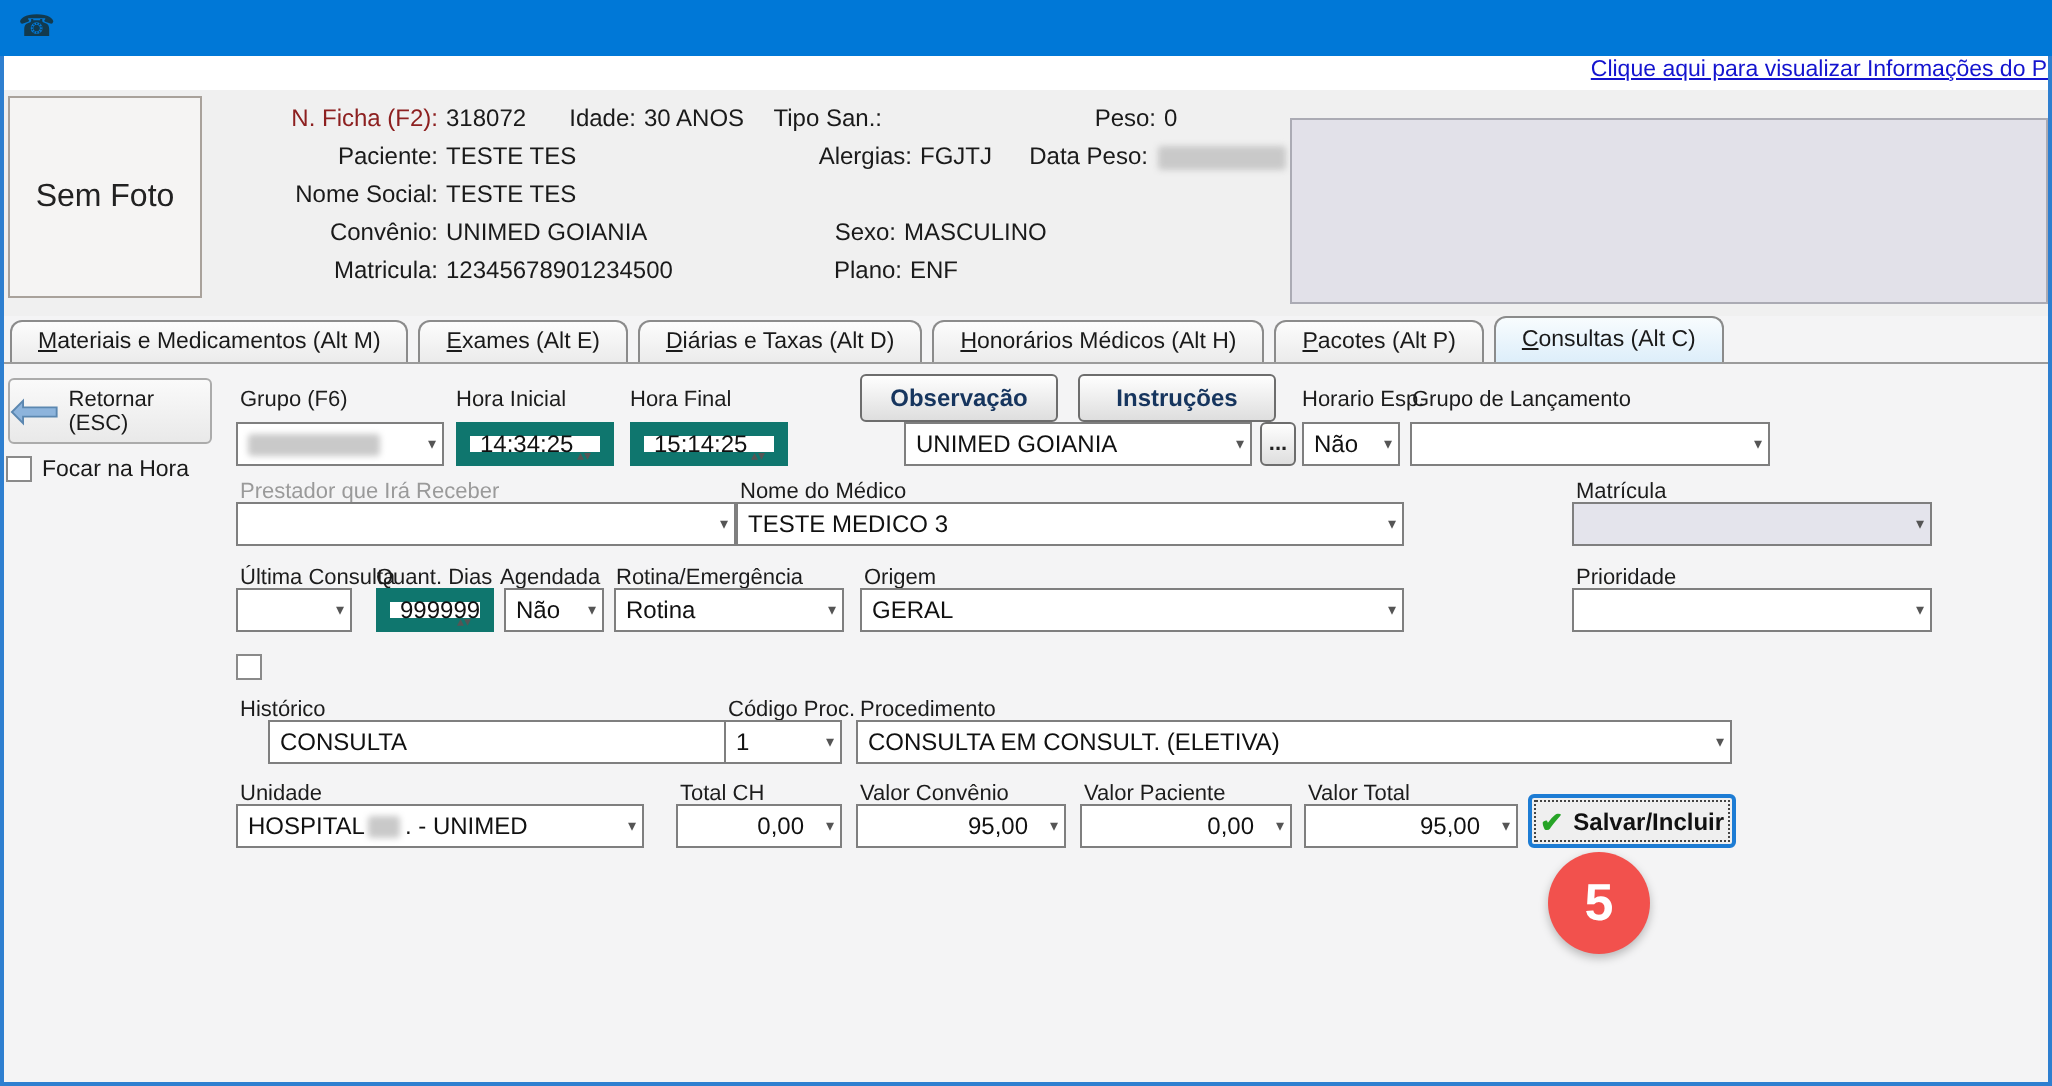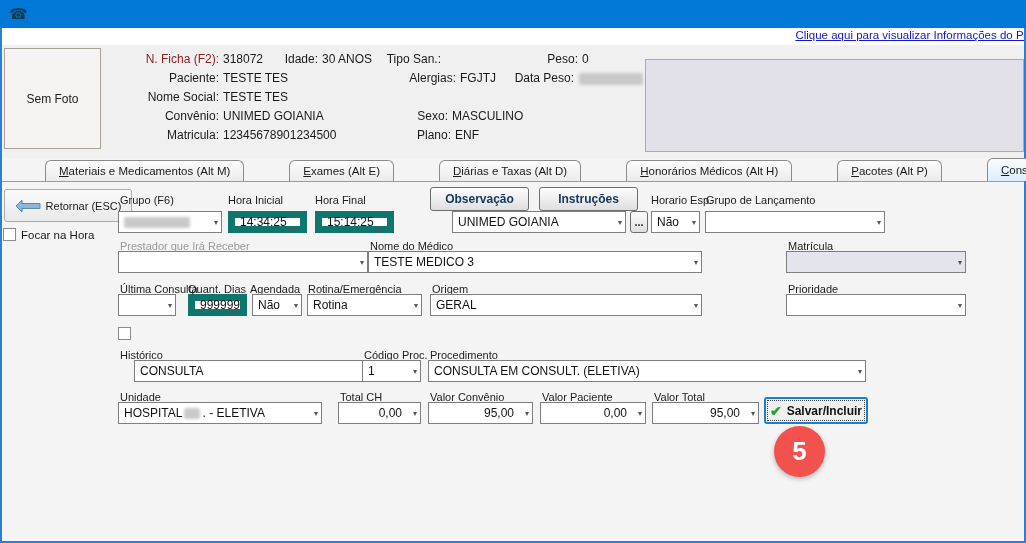--- a/index.html
+++ b/index.html
@@ -12,31 +12,31 @@
   }
   
   #titlebar { position:absolute; left:0; top:0; width:1026px; height:28px; background:#0078d7; display:flex; align-items:center; }
   #titlebar .appicon { width:18px; height:18px; margin:0 8px 0 9px; color:#123a4e; font-size:15px; line-height:18px; text-align:center; }
   #titlebar .title { color:#fff; font-size:13px; }
   
   #linkstrip { position:absolute; left:2px; top:28px; width:1022px; height:17px; background:#fff; overflow:hidden; }
   #linkstrip a { position:absolute; right:-6px; top:1px; font-size:11.5px; color:#1414cf; text-decoration:underline; white-space:nowrap; cursor:pointer; }
   
   #patient { position:absolute; left:2px; top:45px; width:1022px; height:113px; background:#f0f0f0; }
-  #semfoto { position:absolute; left:2px; top:3px; width:97px; height:101px; background:#f5f4f3; border:1px solid #a9a29b; display:flex; align-items:center; justify-content:center; font-size:12px; color:#222; }
+  #semfoto { position:absolute; left:2px; top:3px; width:97px; height:101px; background:#f5f4f3; border:1px solid #a9a29b; display:flex; align-items:center; justify-content:center; font-size:16px; color:#222; }
   .prow { position:absolute; font-size:12px; color:#1a1a1a; white-space:nowrap; height:14px; line-height:14px; }
   .prow .lab { display:inline-block; width:120px; text-align:right; }
   .prow .val { margin-left:4px; }
   .maroon { color:#8d2020; }
   #rightpanel { position:absolute; left:643px; top:14px; width:379px; height:93px; background:#e2e1e9; border:1px solid #ababb4; }
   .blur { display:inline-block; background:#c9c9c9; filter:blur(1.6px); border-radius:2px; vertical-align:middle; }
   
   #tabbar { position:absolute; left:5px; top:158px; height:23px; display:flex; align-items:flex-end; gap:5px; z-index:3; }
   .tab { height:21px; padding:0 13px; display:flex; align-items:center; font-size:11.5px; color:#1a1a1a; white-space:nowrap;
-         background:linear-gradient(#fcfcfc,#ebebeb); border:1px solid #8b8b8b; border-bottom:none; border-radius:6px 6px 0 0; cursor:pointer;margin-left:40px; }
+         background:linear-gradient(#fcfcfc,#ebebeb); border:1px solid #8b8b8b; border-bottom:none; border-radius:6px 6px 0 0; cursor:pointer; }
   .tab.active { height:23px; background:linear-gradient(#f8fcfe,#ddeefa); position:relative; z-index:4; }
   .tab .u { text-decoration:underline; }
   #contentline { position:absolute; left:2px; top:181px; width:1022px; height:1px; background:#9b9b9b; }
   
   .flabel { position:absolute; font-size:11px; color:#1c1c1c; white-space:nowrap; }
   .flabel.dim { color:#9a9a9a; }
   .combo { position:absolute; height:22px; background:#fff; border:1px solid #7f7f7f; font-size:12px; color:#111;
            display:flex; align-items:center; padding:0 16px 0 5px; white-space:nowrap; overflow:hidden; cursor:pointer; }
   .combo .arrow { position:absolute; right:3px; top:50%; transform:translateY(-50%); font-size:8px; color:#555; }
   .combo.disabled { background:#e4e4ec; }
@@ -132,21 +132,21 @@
     <div class="tab">
         <span><span class="u">P</span><span>acotes (Alt P)</span></span>
       </div>
     <div class="tab active">
         <span><span class="u">C</span><span>onsultas (Alt C)</span></span>
       </div>
 
   </div>
   <div id="contentline"></div>
 
-  <div class="btn" id="btn-retornar" style="left:4px; top:189px; width:128px; height:33px;align-items:center;">
+  <div class="btn" id="btn-retornar" style="left:4px; top:189px; width:102px; height:33px;align-items:center;">
     <svg width="26" height="14" viewBox="0 0 26 14">
         <path d="M7 1 L7 4.5 L25 4.5 L25 9.5 L7 9.5 L7 13 L1 7 Z" fill="#8db4dc" stroke="#5b87b0" stroke-width="1"></path>
       </svg>
     <span>Retornar (ESC)</span>
   </div>
   <div class="chk" style="left:3px; top:228px;">
     <span class="box"></span>
     <span>Focar na Hora</span>
   </div>
 
@@ -259,21 +259,21 @@
   <div class="flabel" style="left:430px; top:349px;">Procedimento</div>
   <div class="combo" style="left:428px; top:360px; width:438px;">
     <span>CONSULTA EM CONSULT. (ELETIVA)</span>
     <span class="arrow">▾</span>
   </div>
 
   <div class="flabel" style="left:120px; top:391px;">Unidade</div>
   <div class="combo" style="left:118px; top:402px; width:204px;">
     <span>HOSPITAL</span>
     <span class="blur" style="width:16px; height:11px; margin:0 2px;"></span>
-    <span>. - ELETIVA</span>
+    <span>. - UNIMED</span>
     <span class="arrow">▾</span>
   </div>
   <div class="flabel" style="left:340px; top:391px;">Total CH</div>
   <div class="combo num" style="left:338px; top:402px; width:83px;">
     <span>0,00</span>
     <span class="arrow">▾</span>
   </div>
   <div class="flabel" style="left:430px; top:391px;">Valor Convênio</div>
   <div class="combo num" style="left:428px; top:402px; width:105px;">
     <span>95,00</span>

